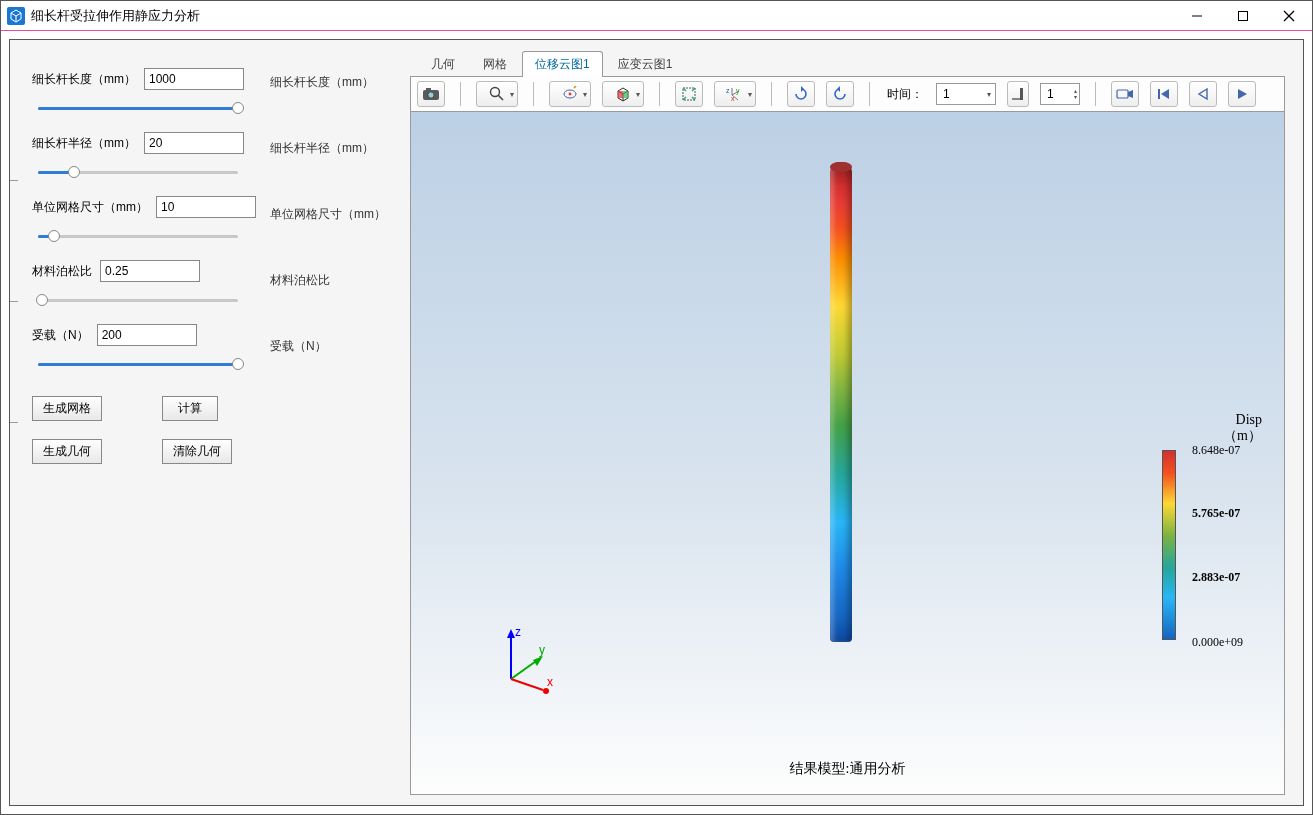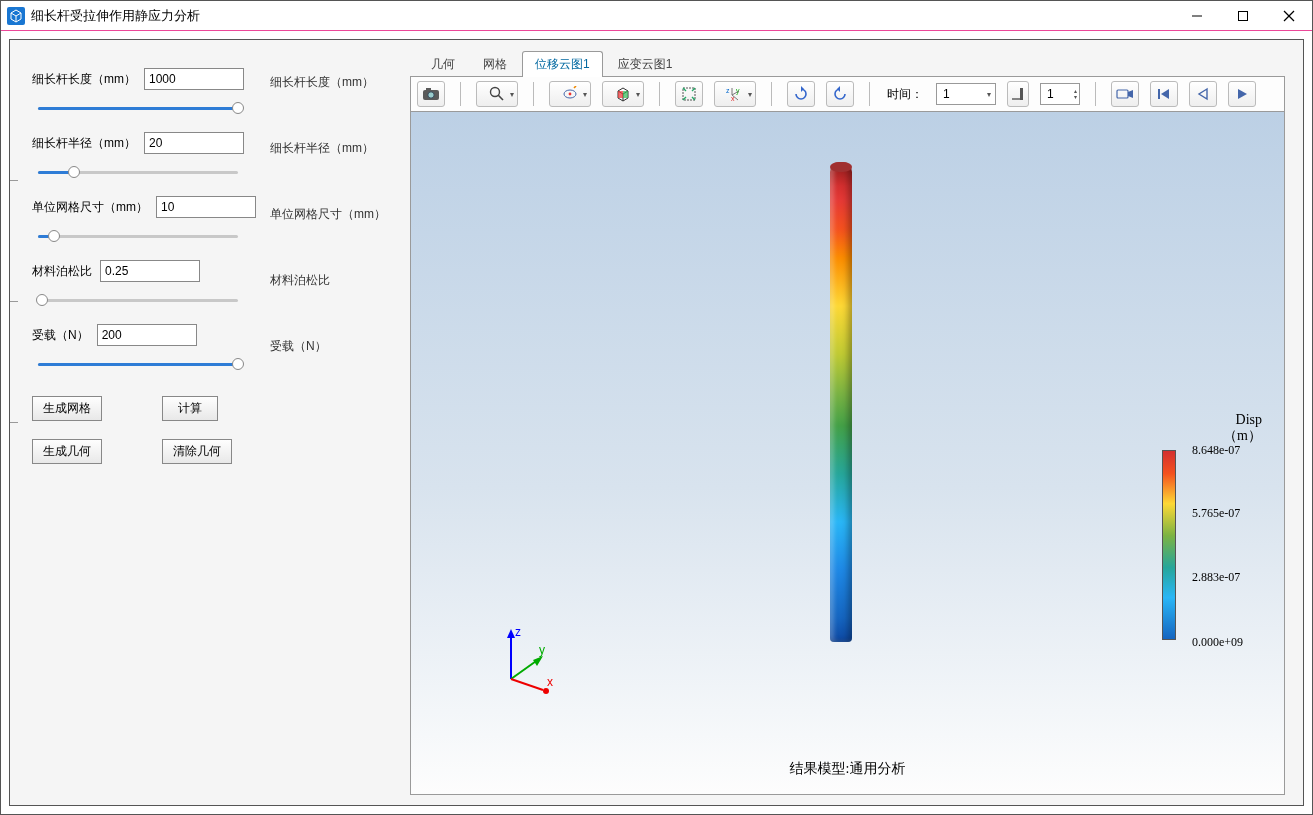--- a/index.html
+++ b/index.html
@@ -494,22 +494,22 @@
 
         <div class="result-title">结果模型:通用分析</div>
 
         <div class="legend">
           <div class="ltitle">Disp</div>
           <div class="ltitle">（m）</div>
           <div class="bar-row">
             <div class="lbar"></div>
             <div class="ticks" id="legend-ticks">
                 <div class="tick" style="top: 0%;">8.648e-07</div>
-                <div class="tick" style="top: 33%;">5.765e-07</div>
-                <div class="tick" style="top: 66%;">2.883e-07</div>
+                <div class="tick" style="top: 33%; font-weight: bold;">5.765e-07</div>
+                <div class="tick" style="top: 66%; font-weight: bold;">2.883e-07</div>
                 <div class="tick" style="top: 100%;">0.000e+09</div>
               </div>
           </div>
         </div>
       </div>
     </div>
   </div>
 
   <div class="gutter">
     <span></span>

